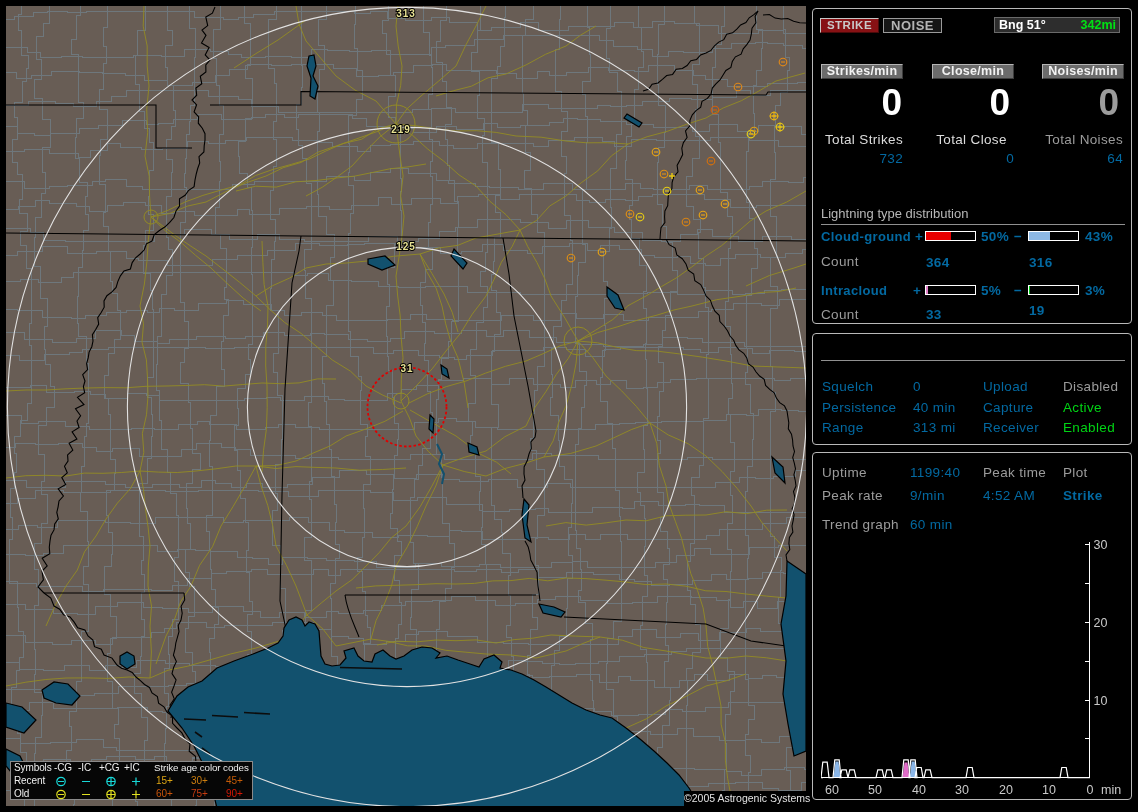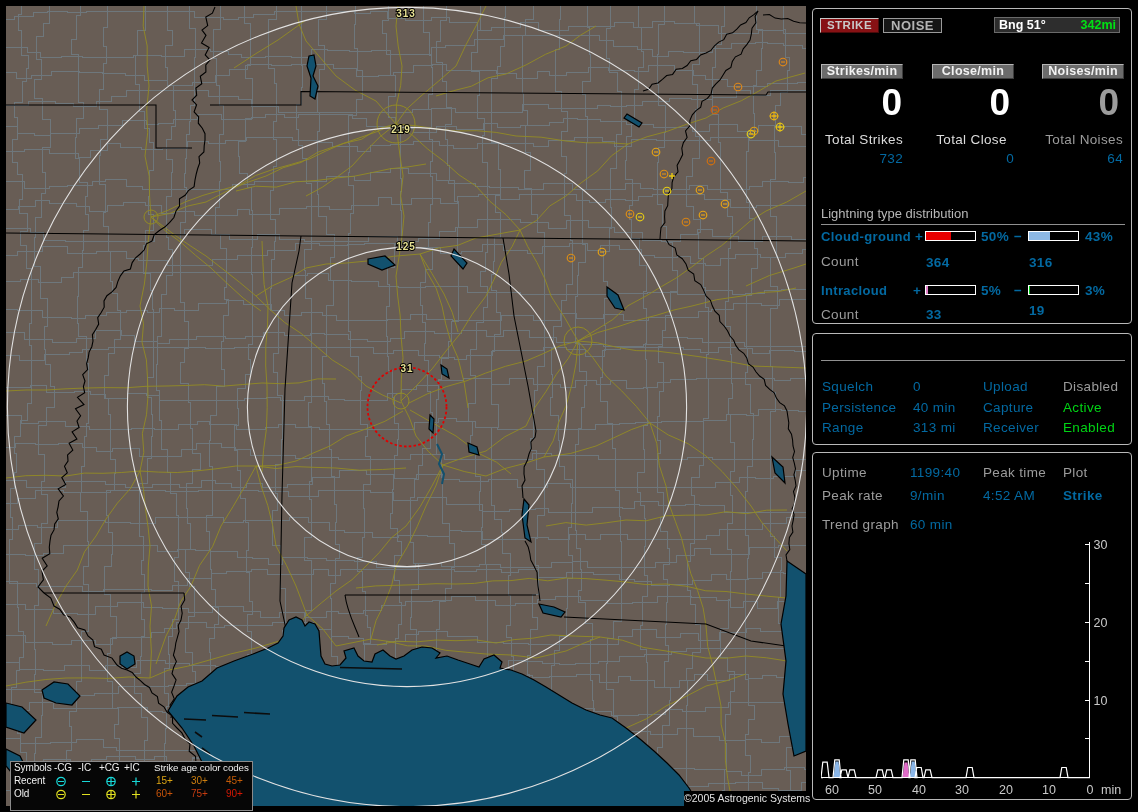--- a/index.html
+++ b/index.html
@@ -166,21 +166,21 @@
     <g font-family="Liberation Sans, sans-serif" font-size="10" font-weight="bold" text-anchor="middle" fill="#e8e293" stroke="#000" stroke-width="2" paint-order="stroke" letter-spacing="1">
       <text x="400" y="11">313</text>
       <text x="395" y="127">219</text>
       <text x="400" y="244">125</text>
       <text x="401" y="366">31</text>
     </g>
   </svg>
 
 <div style="position:absolute;left:684px;top:791px;width:122px;height:15px;background:#000;color:#e4e4e4;font-size:10.5px;line-height:15px;text-align:center;white-space:nowrap">©2005 Astrogenic Systems</div>
 
-<div style="position:absolute;left:10px;top:761px;width:243px;height:50px;background:#060606;border:1px solid #8a8a8a;font-size:10px;color:#efefef;letter-spacing:-0.1px;white-space:nowrap">
+<div style="position:absolute;left:10px;top:761px;width:243px;height:39px;background:#060606;border:1px solid #8a8a8a;font-size:10px;color:#efefef;letter-spacing:-0.1px;white-space:nowrap">
   <div style="position:absolute;left:3px;top:0px">Symbols</div>
   <div style="position:absolute;left:43px;top:0px">-CG</div>
   <div style="position:absolute;left:67px;top:0px">-IC</div>
   <div style="position:absolute;left:88px;top:0px">+CG</div>
   <div style="position:absolute;left:113px;top:0px">+IC</div>
   <div style="position:absolute;left:143px;top:0px;font-size:9.8px">Strike age color codes</div>
   <div style="position:absolute;left:3px;top:13px">Recent</div>
   <div style="position:absolute;left:3px;top:26px">Old</div>
   <svg width="241" height="39" style="position:absolute;left:0;top:0">
     <g fill="none" stroke="#18d8d8" stroke-width="1.2">

